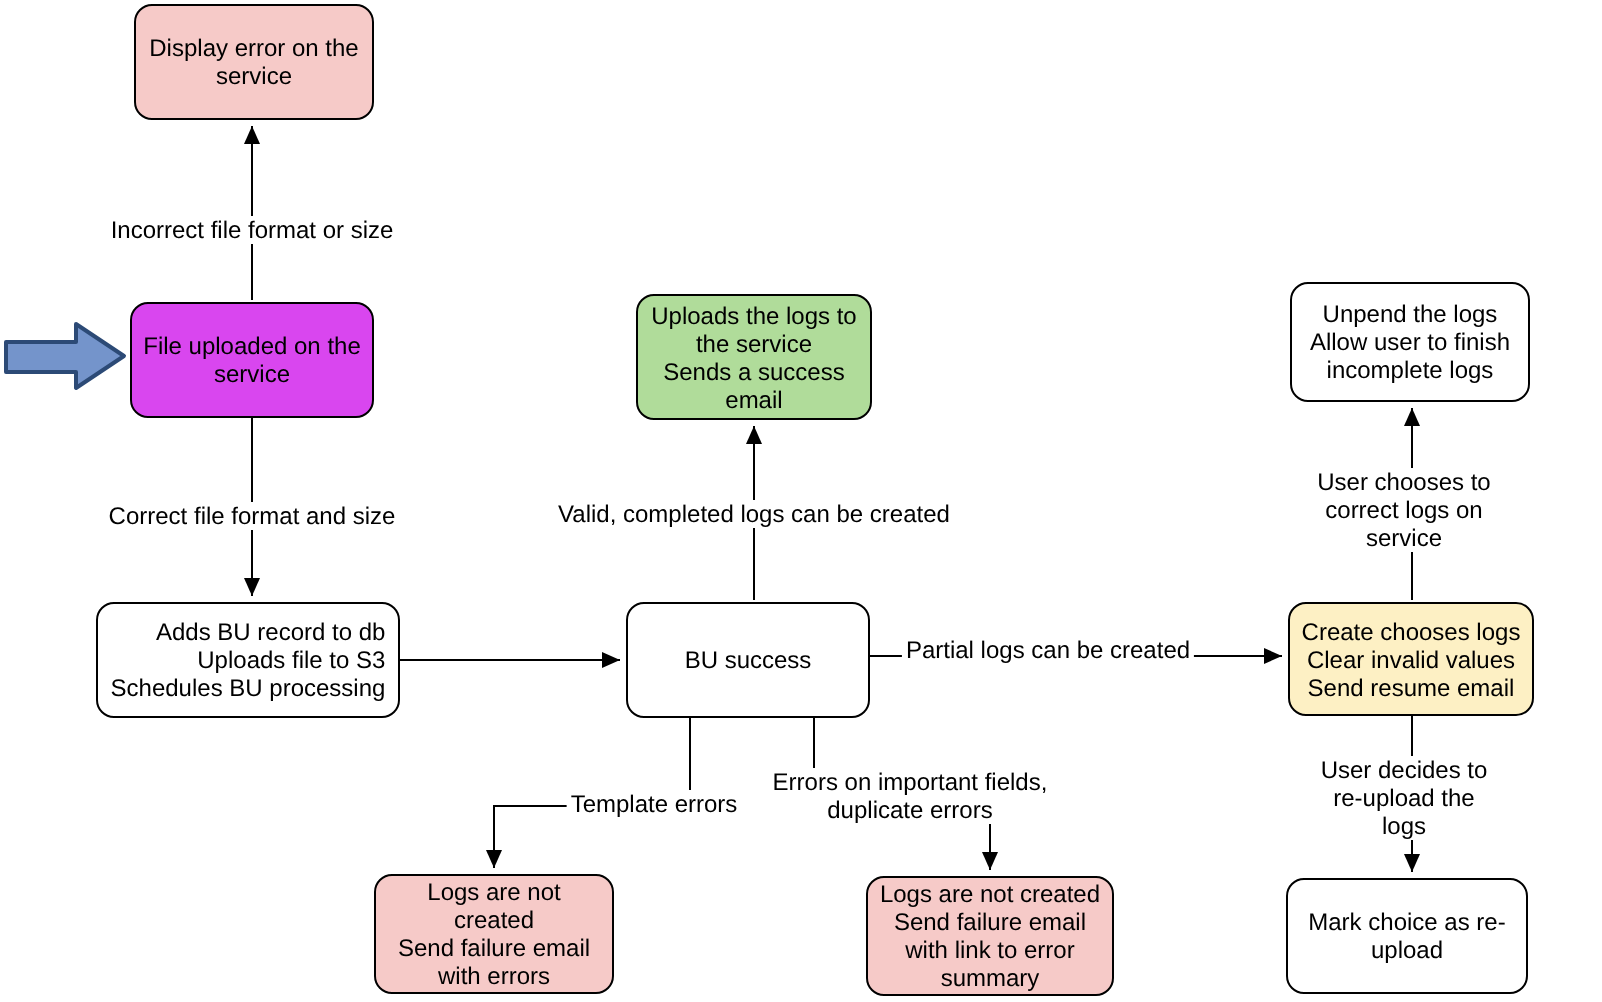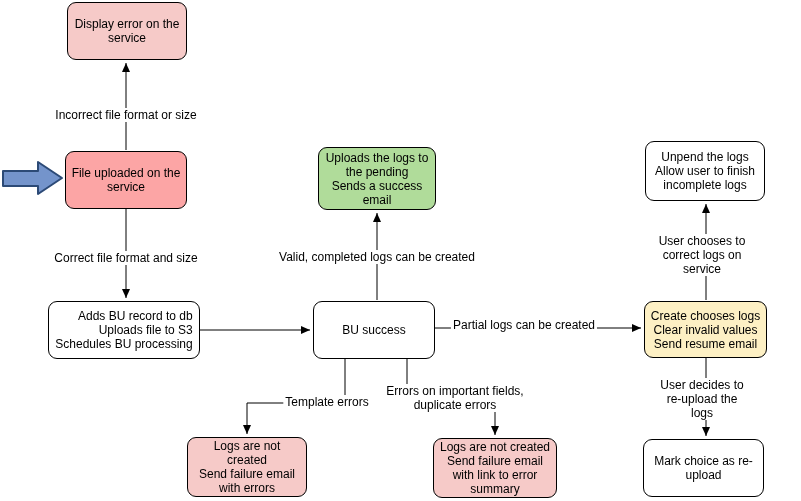--- a/index.html
+++ b/index.html
@@ -73,29 +73,29 @@
     <polyline points="407,359 407,398 495,398 495,435" fill="none" stroke="#000" marker-end="url(#arrow)"></polyline>
   </svg>
 
   <svg id="input-arrow" width="70" height="210">
     <polygon points="3,171 38,171 38,162 62,178 38,194 38,186 3,186" fill="#7494cb" stroke="#2c4a76" stroke-width="2" stroke-linejoin="round"></polygon>
   </svg>
 
   <div class="node" style="left: 67px; top: 2px; width: 120px; height: 58px; background-color: rgb(246, 202, 200);">Display error on the
 service</div>
 
-  <div class="node" style="left: 65px; top: 151px; width: 122px; height: 58px; background-color: #fca5a5;">File uploaded on the
+  <div class="node" style="left: 65px; top: 151px; width: 122px; height: 58px; background-color: #d946ef;">File uploaded on the
 service</div>
 
   <div class="node" style="left: 48px; top: 301px; width: 152px; height: 58px; background-color: rgb(255, 255, 255); text-align: right;">Adds BU record to db
 Uploads file to S3
 Schedules BU processing</div>
 
   <div class="node" style="left: 318px; top: 147px; width: 118px; height: 63px; background-color: rgb(176, 220, 154);">Uploads the logs to
-the pending
+the service
 Sends a success
 email</div>
 
   <div class="node" style="left: 313px; top: 301px; width: 122px; height: 58px; background-color: rgb(255, 255, 255);">BU success</div>
 
   <div class="node" style="left: 644px; top: 301px; width: 123px; height: 57px; background-color: rgb(253, 240, 196);">Create chooses logs
 Clear invalid values
 Send resume email</div>
 
   <div class="node" style="left: 645px; top: 141px; width: 120px; height: 60px; background-color: rgb(255, 255, 255);">Unpend the logs

